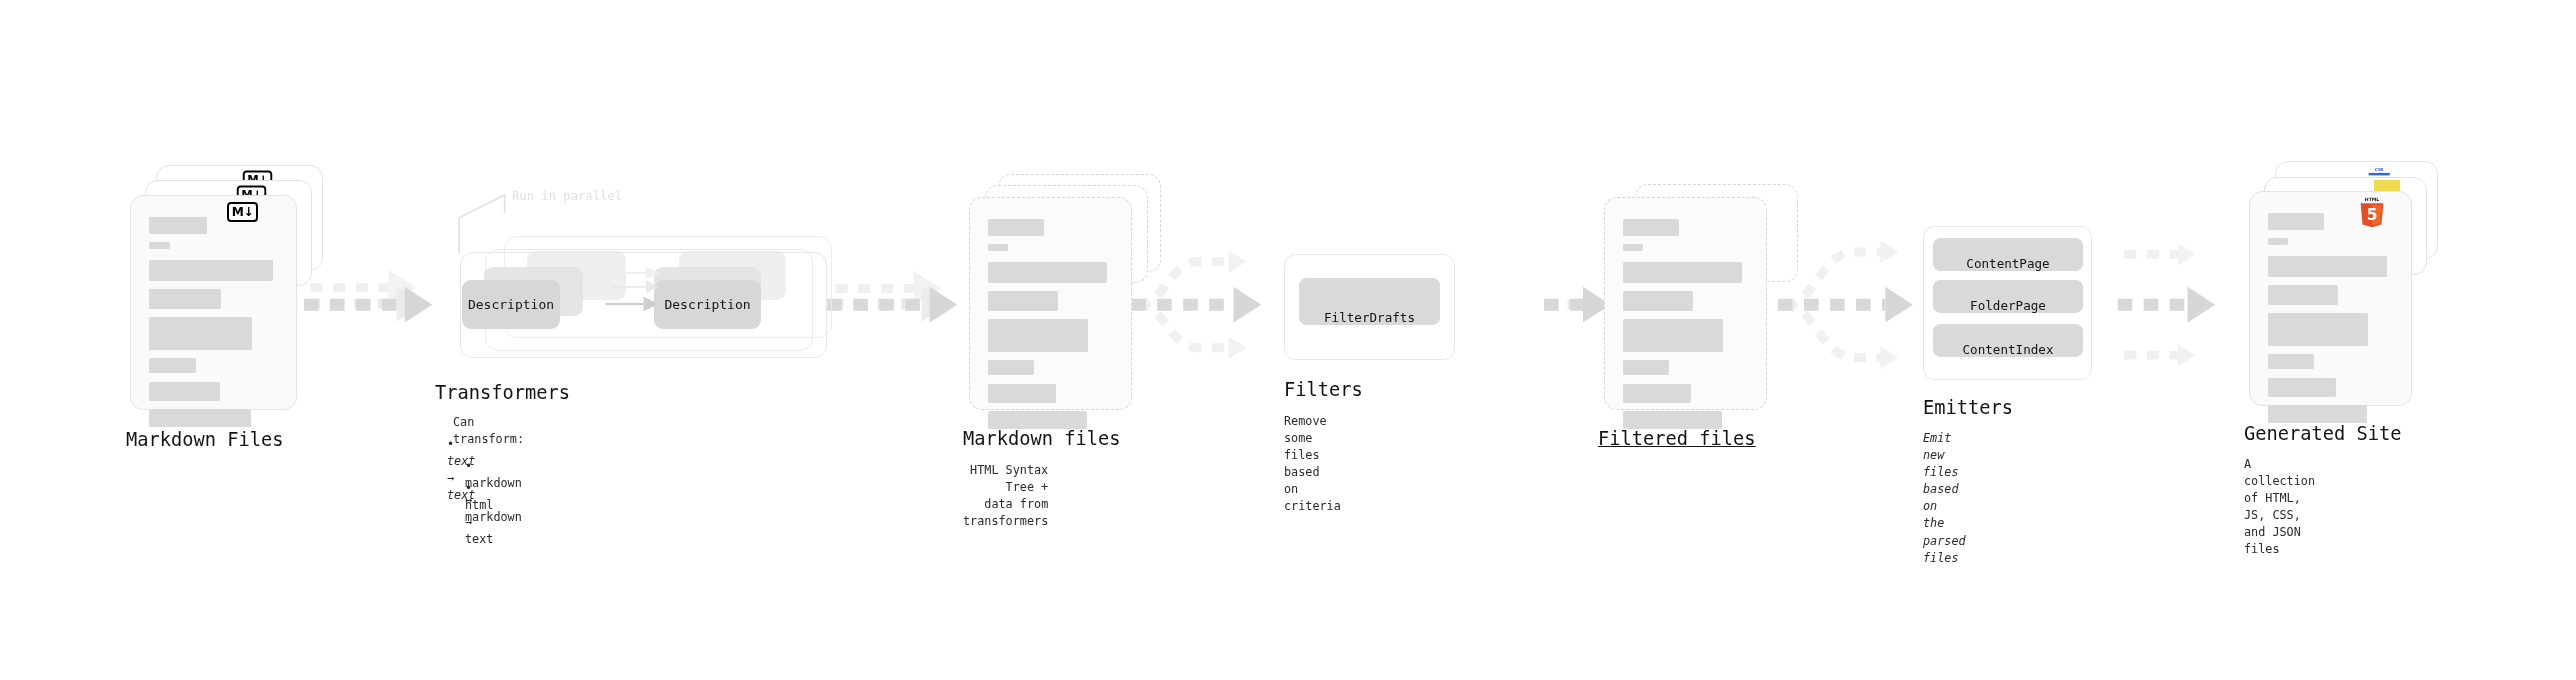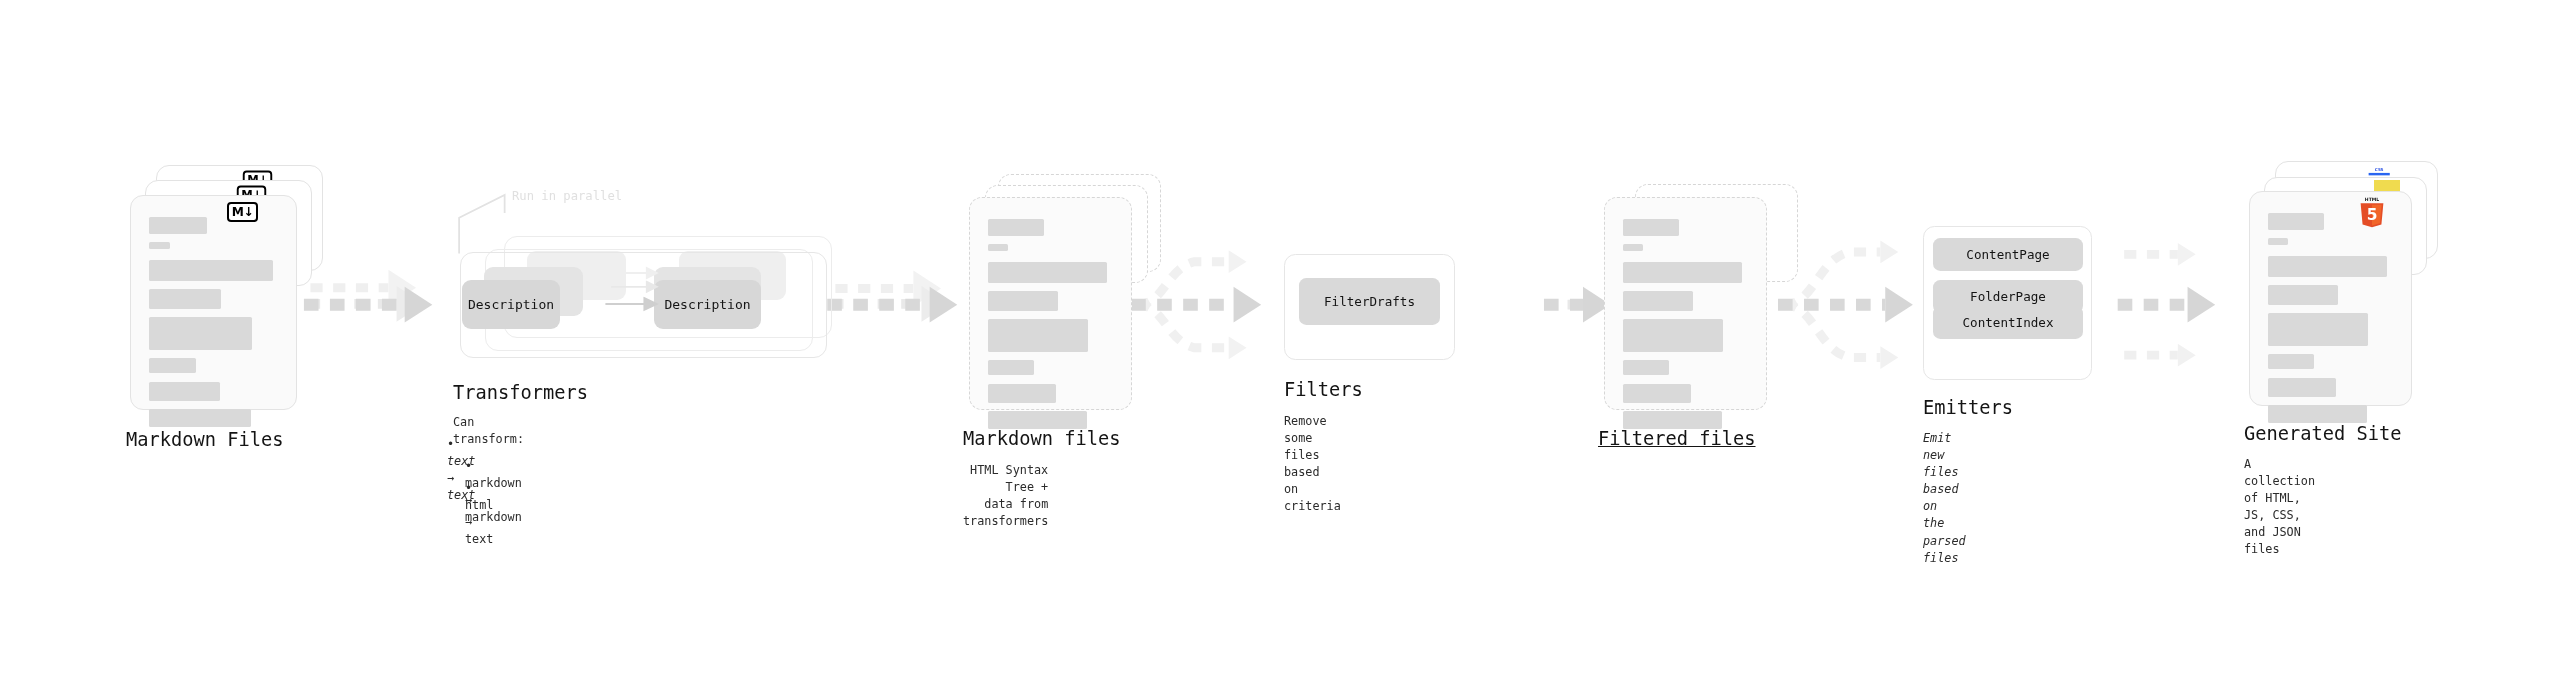--- a/index.html
+++ b/index.html
@@ -85,21 +85,21 @@
   .box {
     position: absolute;
     border: 1.6px solid #e6e6e6;
     border-radius: 11.4px;
     background: #fff;
   }
   .pill {
     position: absolute;
     background: #d9d9d9;
     border-radius: 7.3px;
-    display: flex; align-items: center; justify-content: center;
+    display: flex; align-items: flex-end; justify-content: center;
     font-size: 12.6px; color: #141414; white-space: nowrap;
   }
 
   svg.overlay {
     position: absolute; left: 0; top: 0;
     width: 2576px; height: 681px;
     pointer-events: none;
   }
 </style>
 </head>
@@ -270,21 +270,21 @@
       <g stroke="#e8e8e8" stroke-width="2.4" fill="#e8e8e8">
         <line x1="752" y1="353" x2="796" y2="353"></line>
         <polygon points="796,347 808,353 796,359"></polygon>
       </g>
       <g stroke="#cfcfcf" stroke-width="2.4" fill="#cfcfcf">
         <line x1="745" y1="374" x2="793" y2="374"></line>
         <polygon points="793,367 808,374 793,381"></polygon>
       </g>
     </svg>
 
-    <div class="title" style="left:453px; top:382px;">Transformers</div>
+    <div class="title" style="left:435px; top:382px;">Transformers</div>
 
     <div class="subtitle" style="left:453px; top:414px;">Can transform:</div>
 
     <div class="subtitle" style="left:447px; top:436px;font-style:italic;">• text → text</div>
     <div class="subtitle" style="left:465px; top:458px;">• markdown → markdown</div>
     <div class="subtitle" style="left:465px; top:480px;">• html → text</div>
   </div>
 
   <div class="node">
     <div class="doccard ghost dashed" style="left:998px; top:174px; width:163px; height:98px;"></div>
@@ -338,21 +338,21 @@
 
   <div class="node">
     <div class="box" style="left:1923px; top:226px; width:169px; height:154px;"></div>
 
     <div class="pill" style="left:1933px; top:238px; width:150px; height:32.5px;">
         <span>ContentPage</span>
       </div>
     <div class="pill" style="left:1933px; top:280px; width:150px; height:32.5px;">
         <span>FolderPage</span>
       </div>
-    <div class="pill" style="left:1933px; top:306px; width:150px; height:32.5px;">
+    <div class="pill" style="left:1933px; top:324px; width:150px; height:32.5px;">
         <span>ContentIndex</span>
       </div>
 
     <div class="title" style="left:1923px; top:397px;">Emitters</div>
     <div class="subtitle" style="left:1923px; top:430px;font-style:italic;">Emit new files based on
 the parsed files</div>
   </div>
 
   <div class="node">
 

